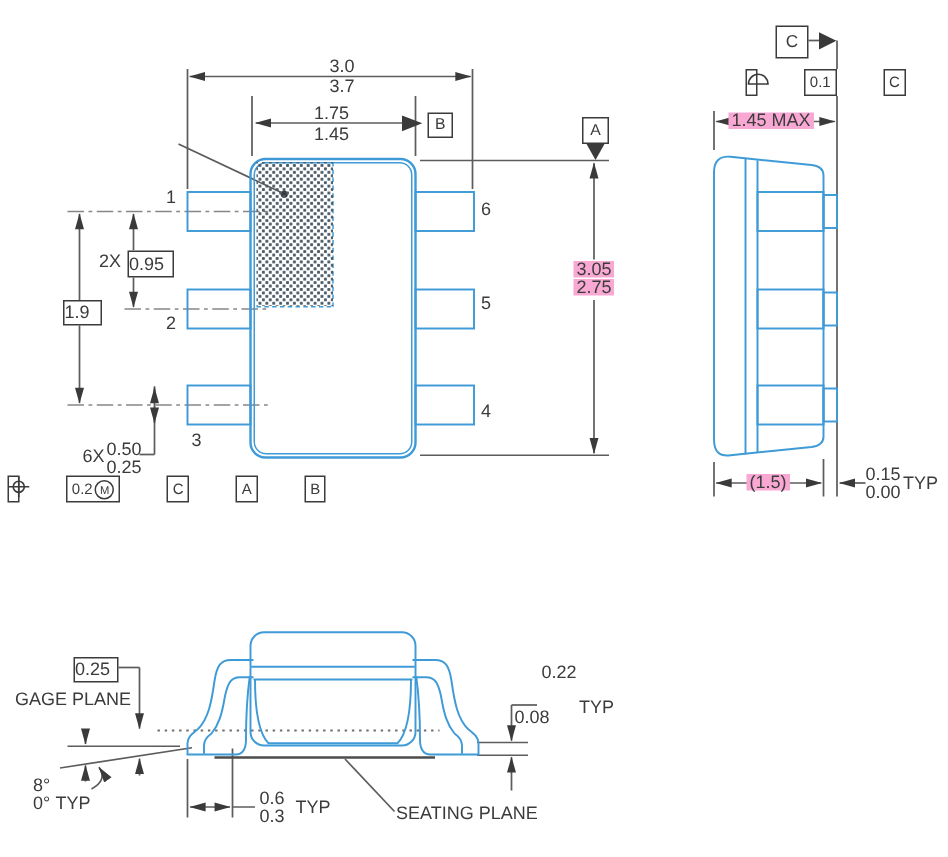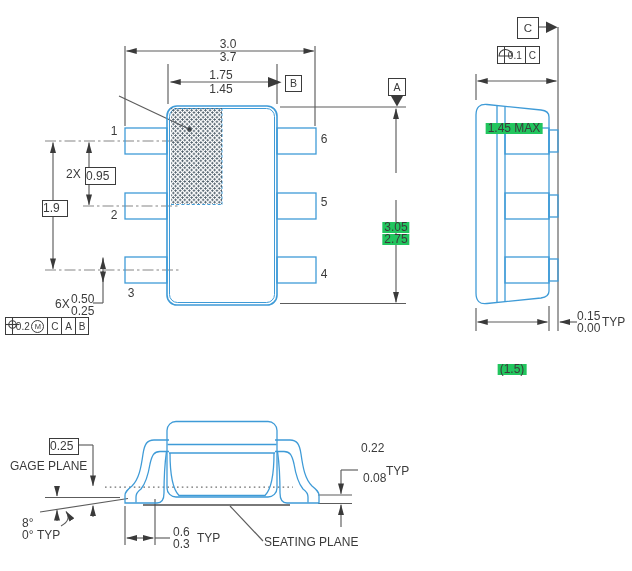--- a/index.html
+++ b/index.html
@@ -9,25 +9,25 @@
   .gray{stroke:#5c5c5c;stroke-width:1.15;fill:none;}
   .blue{stroke:#3f9bd7;stroke-width:1.3;fill:none;}
   .cl{stroke:#868686;stroke-width:1.05;fill:none;stroke-dasharray:11 3 2.5 3;}
   .bdash{stroke:#3f9bd7;stroke-width:1;fill:none;stroke-dasharray:3 2.2;}
   .dotted{stroke:#6e6e6e;stroke-width:1.25;fill:none;stroke-dasharray:1.6 3.2;}
   .seat{stroke:#4c4c4c;stroke-width:1.7;fill:none;}
   .dark{fill:#3a3a3a;stroke:none;}
   .t{position:absolute;font-size:12px;line-height:11px;color:#3b3b3b;white-space:nowrap;}
   .c{transform:translateX(-50%);}
   .r{text-align:right;}
-  .bg{background:#22c55e;padding:0 2px;margin-top:48px;}
+  .bg{background:#f9a8d4;padding:0 2px;}
   .bx{border:1.15px solid #3b3b3b;text-align:left;background:#fff;}
   .datumbx{position:absolute;border:1.2px solid #3b3b3b;background:#fff;text-align:center;
            font-size:10.5px;color:#3b3b3b;}
-  .fcf{position:absolute;display:flex;background:#fff;font-size:10px;color:#3b3b3b;}
+  .fcf{position:absolute;display:flex;background:#fff;font-size:10px;color:#3b3b3b;gap:32px;}
   .fcf .cell{border:1.15px solid #3b3b3b;height:16px;display:flex;align-items:center;
              justify-content:center;padding:0 3px;margin-left:-1.15px;}
   .fcf .cell:first-child{margin-left:0;}
   .mc{width:11px;height:11px;border:1px solid #3b3b3b;border-radius:50%;font-size:7.5px;
       display:flex;align-items:center;justify-content:center;margin-left:1.5px;}
   #index-dots{position:absolute;left:171px;top:108px;width:51px;height:96px;
     background-image:radial-gradient(circle,#4a5a66 0.9px,transparent 1.05px),
                      radial-gradient(circle,#4a5a66 0.9px,transparent 1.05px);
     background-size:4.6px 4.6px,4.6px 4.6px;background-position:0 0,2.3px 2.3px;}
 </style>
@@ -225,16 +225,16 @@
 <div class="t" style="left:22px;top:530px">0°</div>
 <div class="t" style="left:37px;top:530px">TYP</div>
 
 <div class="t" style="left:173px;top:527px">0.6</div>
 <div class="t" style="left:173px;top:539px">0.3</div>
 <div class="t" style="left:197px;top:533px">TYP</div>
 
 <div class="t" style="left:264px;top:537px">SEATING PLANE</div>
 
 <div class="t" style="left:361px;top:443px">0.22</div>
-<div class="t" style="left:363px;top:473px">0.08</div>
+<div class="t" style="left:343px;top:473px">0.08</div>
 <div class="t" style="left:386px;top:466px">TYP</div>
 
 </div>
 
 </body></html>

